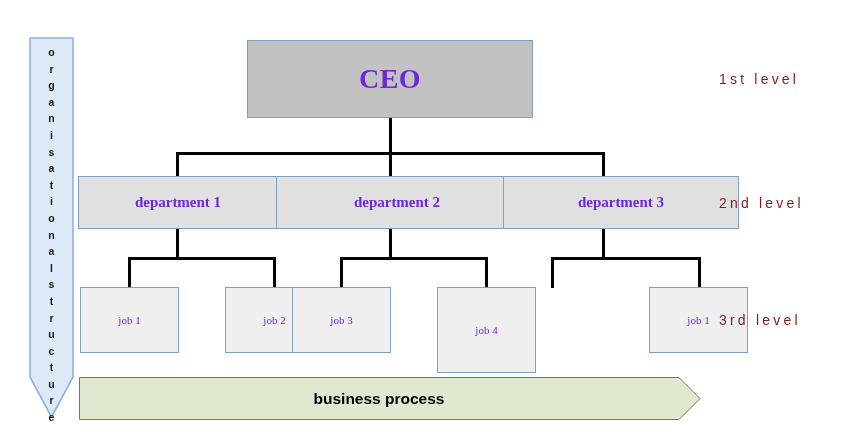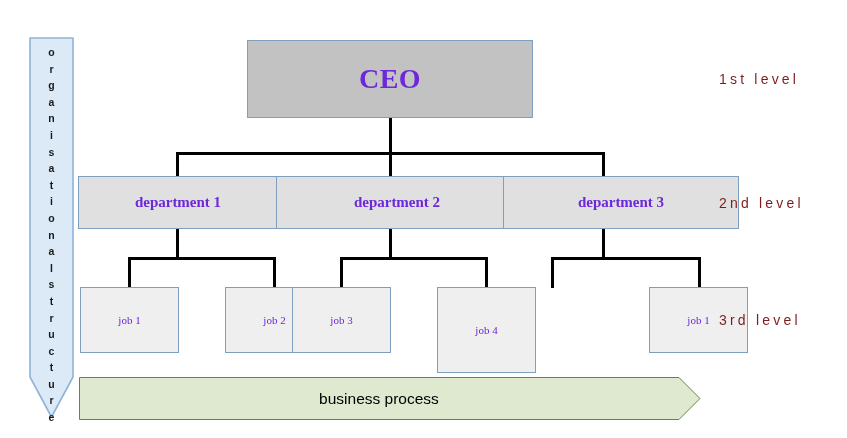--- a/index.html
+++ b/index.html
@@ -107,21 +107,21 @@
   #process-arrow-label {
     position: absolute;
     left: 0;
     top: 0;
     width: 600px;
     height: 43px;
     display: flex;
     align-items: center;
     justify-content: center;
     font-size: 15.5px;
-    font-weight: normal;
+    font-weight: bold;
     color: #000000;
   }
 </style>
 </head>
 <body>
 
 <div id="canvas">
 
   <div id="org-arrow">
     <svg width="45" height="381" viewBox="0 0 45 381">

